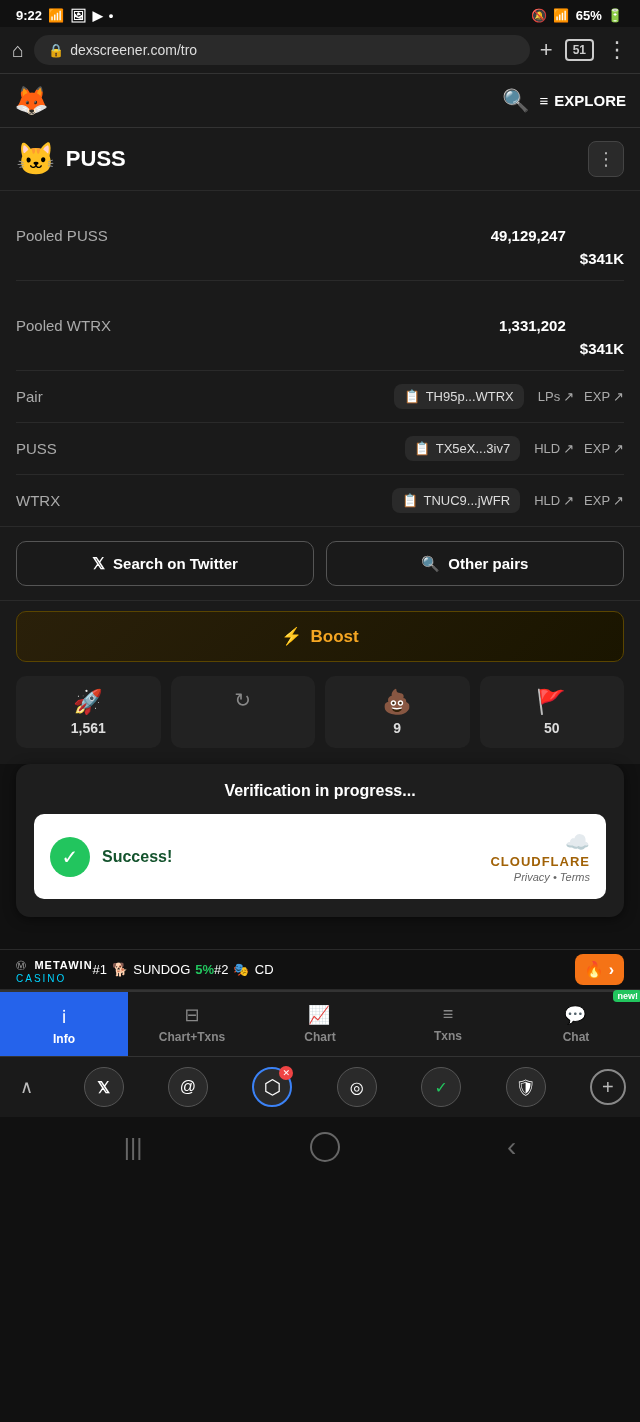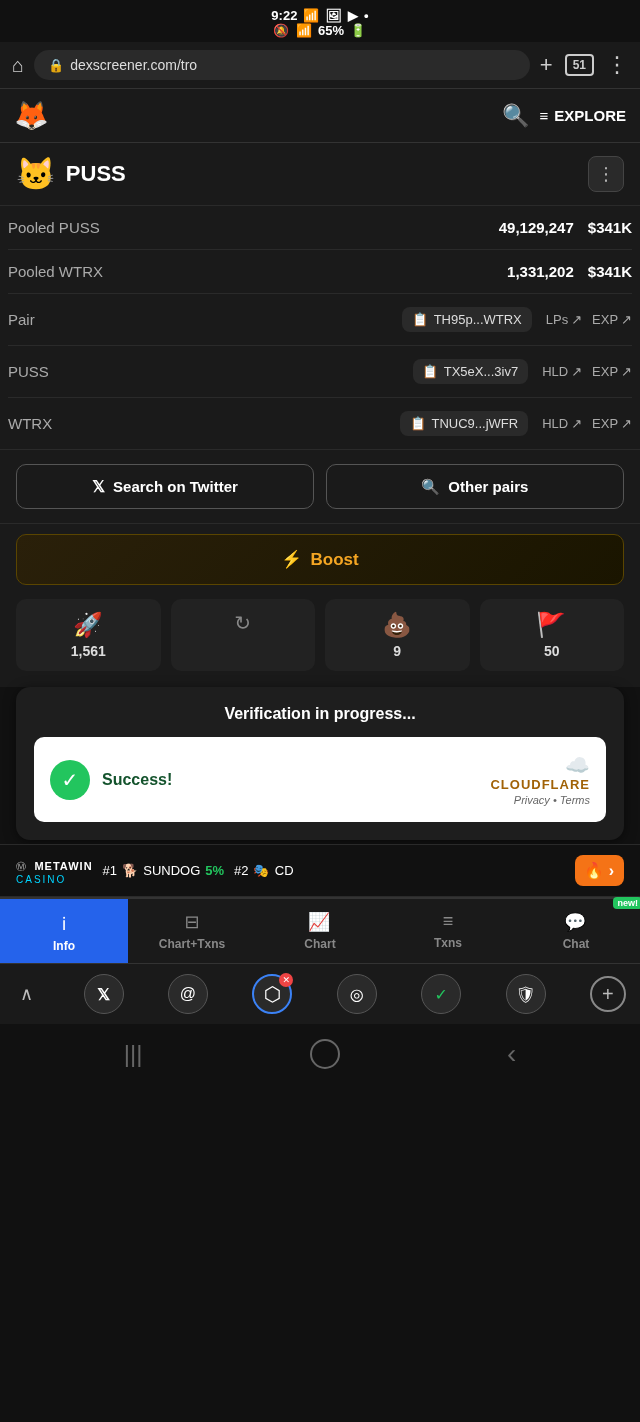--- a/index.html
+++ b/index.html
@@ -16,21 +16,20 @@
 
     
     .status-bar {
       background: #111;
       display: flex;
       justify-content: space-between;
       align-items: center;
       padding: 8px 16px 4px;
       font-size: 13px;
       font-weight: 600;
-      flex-direction: column;
     }
     .status-left { display: flex; align-items: center; gap: 6px; }
     .status-right { display: flex; align-items: center; gap: 6px; }
 
     
     .browser-bar {
       background: #1a1a1a;
       padding: 8px 12px;
       display: flex;
       align-items: center;
@@ -118,34 +117,34 @@
       align-items: center;
       justify-content: center;
       cursor: pointer;
       font-size: 18px;
       color: #bbb;
     }
 
     
     .info-section {
       background: #1a1a1a;
-      padding: 0 8px;
+      padding: 0 16px;
     }
     .info-row {
       display: flex;
       align-items: center;
       justify-content: space-between;
       padding: 13px 0;
       border-bottom: 1px solid #2a2a2a;
     }
     .info-row:last-child { border-bottom: none; }
     .info-label { font-size: 15px; color: #aaa; }
     .info-values { display: flex; align-items: center; gap: 14px; }
     .info-amount { font-size: 15px; color: #fff; font-weight: 600; }
-    .info-usd { font-size: 15px; color: #fff; font-weight: 700; }
+    .info-usd { font-size: 15px; color: #fff; font-weight: 700; margin-top: 46px; }
     .address-chip {
       background: #2a2a2a;
       border-radius: 8px;
       padding: 5px 10px;
       font-size: 13px;
       color: #ddd;
       display: flex;
       align-items: center;
       gap: 5px;
       cursor: pointer;
@@ -239,21 +238,21 @@
       gap: 4px;
       cursor: pointer;
     }
     .stat-emoji { font-size: 24px; }
     .stat-value { font-size: 14px; color: #ddd; font-weight: 600; }
 
     
     .verification-card {
       background: #1e1e1e;
       border-radius: 14px;
-      margin: 0 16px 4px;
+      margin: 0 16px 32px;
       padding: 18px;
       box-shadow: 0 2px 12px rgba(0,0,0,0.5);
     }
     .verification-title {
       font-size: 16px;
       font-weight: 700;
       text-align: center;
       margin-bottom: 14px;
       color: #fff;
     }
@@ -279,24 +278,24 @@
     }
     .success-text { font-size: 16px; color: #14532d; font-weight: 600; }
     .cloudflare-right { text-align: right; }
     .cf-logo { font-size: 13px; font-weight: 900; color: #a16207; letter-spacing: 1px; }
     .cf-orange { font-size: 20px; }
     .cf-links { font-size: 11px; color: #666; margin-top: 2px; font-style: italic; }
 
     
     .ad-banner {
       background: #111;
-      padding: 10px 16px;
-      display: flex;
-      align-items: center;
-      gap: 10px;
+      padding: 4px 16px;
+      display: flex;
+      align-items: center;
+      gap: 0;
       overflow: hidden;
       border-top: 1px solid #2a2a2a;
       border-bottom: 1px solid #2a2a2a;
     }
     .ad-logo { font-size: 11px; font-weight: 900; color: #fff; letter-spacing: 1px; }
     .ad-casino { color: #00d4ff; display: block; font-size: 10px; letter-spacing: 2px; }
     .ad-item { display: flex; align-items: center; gap: 5px; font-size: 13px; }
     .ad-pct { color: #22c55e; font-weight: 700; }
     .ad-fire-btn {
       margin-left: auto;

